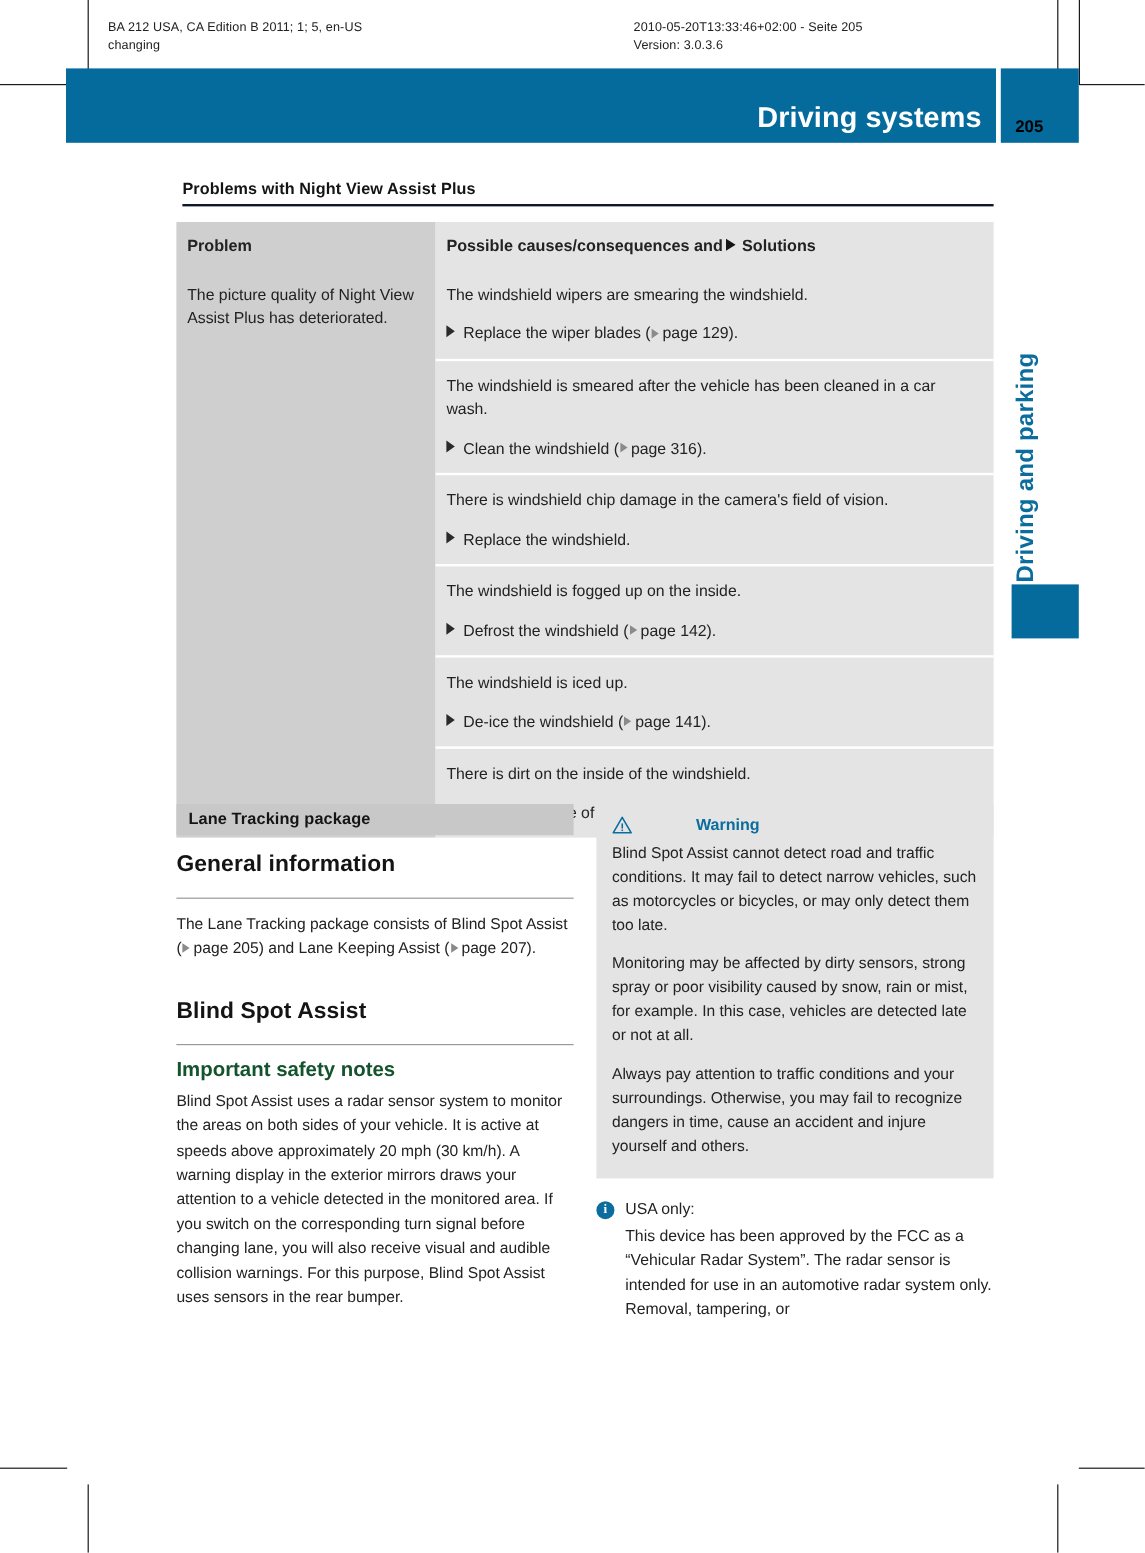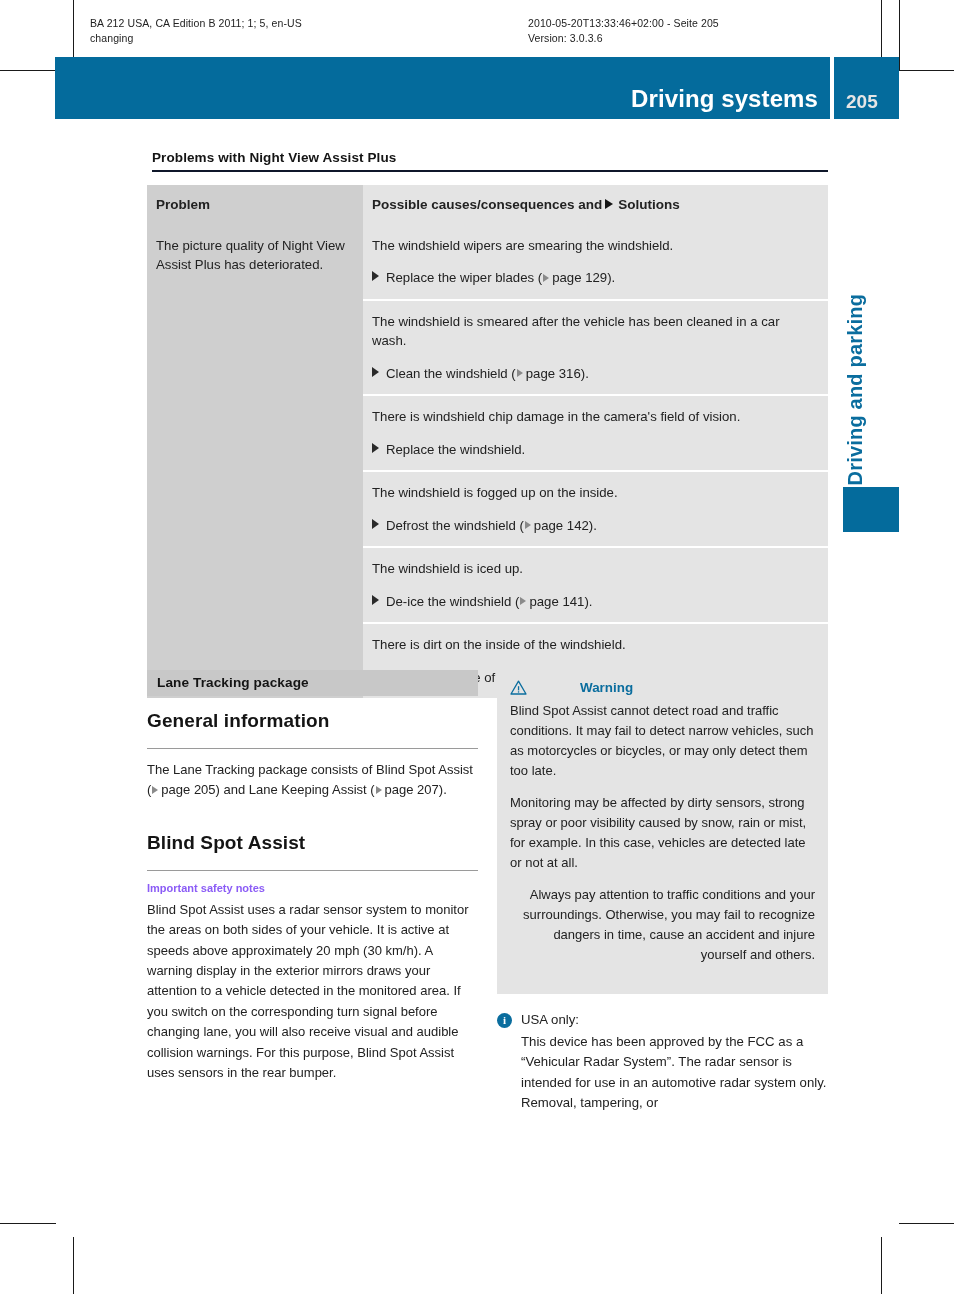--- a/index.html
+++ b/index.html
@@ -59,22 +59,22 @@
     padding-right: 12px;
     color: #ffffff;
     font-size: 24px;
     font-weight: bold;
     letter-spacing: 0.1px;
   }
   .header-pagenum {
     position: absolute;
     left: 12px;
     bottom: 6px;
-    color: #e5e5e5;
-    font-size: 19px;
+    color: #000000;
+    font-size: 14px;
     font-weight: bold;
   }
 
   
   .side-tab {
     position: absolute;
     left: 822px;
     top: 240px;
     width: 40px;
     height: 260px;
@@ -213,23 +213,23 @@
   .sub-title {
     font-size: 19px;
     font-weight: bold;
     color: #141414;
     padding-bottom: 16px;
     border-bottom: 1.6px solid #9a9a9a;
     margin: 0 0 11px 0;
     letter-spacing: 0.1px;
   }
   .sub-title-plain {
-    font-size: 11px;
-    font-weight: bold;
-    color: #8b5cf6;
+    font-size: 17px;
+    font-weight: bold;
+    color: #14532d;
     margin: 0 0 6px 0;
   }
   p.body {
     font-size: 13px;
     line-height: 20.4px;
     color: #222;
     margin: 0 0 13px 0;
   }
   .gap { height: 18px; }
 
@@ -249,21 +249,21 @@
     font-size: 13.4px;
     font-weight: bold;
     margin-left: 9px;
   }
   .warnbox p {
     font-size: 13px;
     line-height: 20px;
     color: #222;
     margin: 0 0 12px 0;
   }
-  .warnbox p:last-child { margin-bottom: 16px; text-align: right; }
+  .warnbox p:last-child { margin-bottom: 4px; }
 
   
   .infonote {
     margin-top: 16px;
     position: relative;
     padding-left: 0;
   }
   .info-head {
     display: flex;
     align-items: flex-start;

